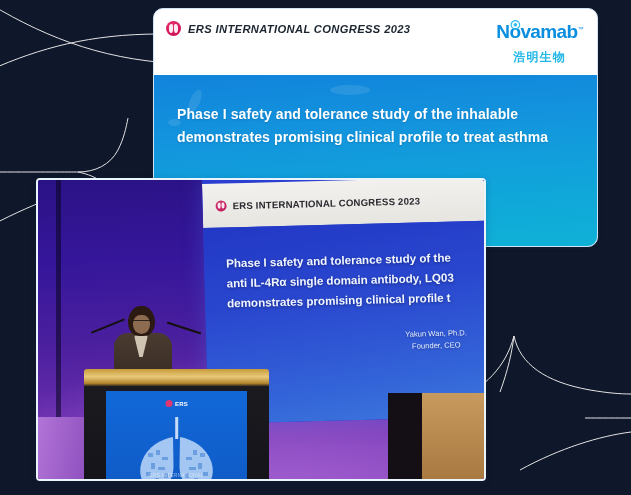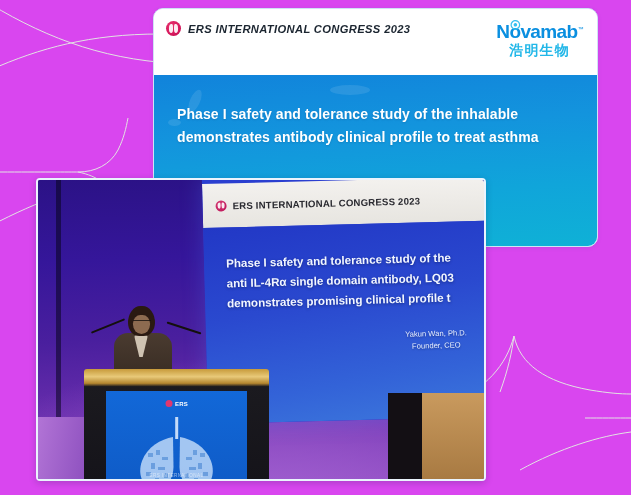--- a/index.html
+++ b/index.html
@@ -2,21 +2,21 @@
 <html><head>
 <meta charset="utf-8">
 <style>
   * { box-sizing: border-box; margin: 0; padding: 0; }
   html, body {
     width: 631px; height: 495px;
     overflow: hidden;
     background: #ffffff;
     font-family: "Liberation Sans", sans-serif;
   }
-  #stage { position: relative; width: 631px; height: 495px; background: #d946ef; }
+  #stage { position: relative; width: 631px; height: 495px; background: #0f172a; }
 
   
   .bg-deco { position: absolute; inset: 0; z-index: 0; pointer-events: none; }
 
   
   .slide-card {
     position: absolute;
     left: 153px; top: 8px;
     width: 445px; height: 239px;
     background: #ffffff;
@@ -53,22 +53,22 @@
   .nova-word {
     font-size: 19px; font-weight: bold; letter-spacing: -.6px;
     color: #0a8fe0; line-height: 1; position: relative; white-space: nowrap;
   }
   .nova-word .swoosh {
     position: absolute; left: 14px; top: -2px; font-size: 11px; color: #37c0ef;
     transform: rotate(-8deg);
   }
   .nova-word .tm { font-size: 6px; vertical-align: super; font-weight: normal; }
   .nova-cn {
-    font-size: 14px; font-weight: bold; color: #22b7e8; letter-spacing: 1.2px;
-    line-height: 1.25; margin-top: 1px; white-space: nowrap;
+    font-size: 12px; font-weight: bold; color: #22b7e8; letter-spacing: 1.2px;
+    line-height: 1.25; margin-top: 9px; white-space: nowrap;
   }
 
   .slide-body {
     position: absolute; left: 0; right: 0; top: 66px; bottom: 0;
     background: linear-gradient(176deg, #1183db 0%, #1394dd 34%, #10a5da 68%, #0fb1d6 100%);
     padding: 28px 20px 0 23px;
     overflow: hidden;
   }
   .blob { position: absolute; background: rgba(255,255,255,.10); border-radius: 50%; }
   .slide-title {
@@ -244,21 +244,21 @@
 
     <div class="slide-body">
       <span class="blob" style="left:36px; top:14px; width:10px; height:24px; transform:rotate(24deg);"></span>
       <span class="blob" style="left:14px; top:44px; width:13px; height:7px;"></span>
       <span class="blob" style="left:300px; top:104px; width:16px; height:30px; transform:rotate(28deg);"></span>
       <span class="blob" style="left:236px; top:140px; width:22px; height:9px;"></span>
       <span class="blob" style="left:176px; top:10px; width:40px; height:10px;"></span>
 
       <div class="slide-title">
         <div>Phase I safety and tolerance study of the inhalable</div>
-        <div>demonstrates antibody clinical profile to treat asthma</div>
+        <div>demonstrates promising clinical profile to treat asthma</div>
       </div>
     </div>
   </div>
 
   <div class="photo">
     <div class="hall-bg"></div>
     <div class="wall-stripe"></div>
 
     <div class="screen">
       <div class="screen-header">

